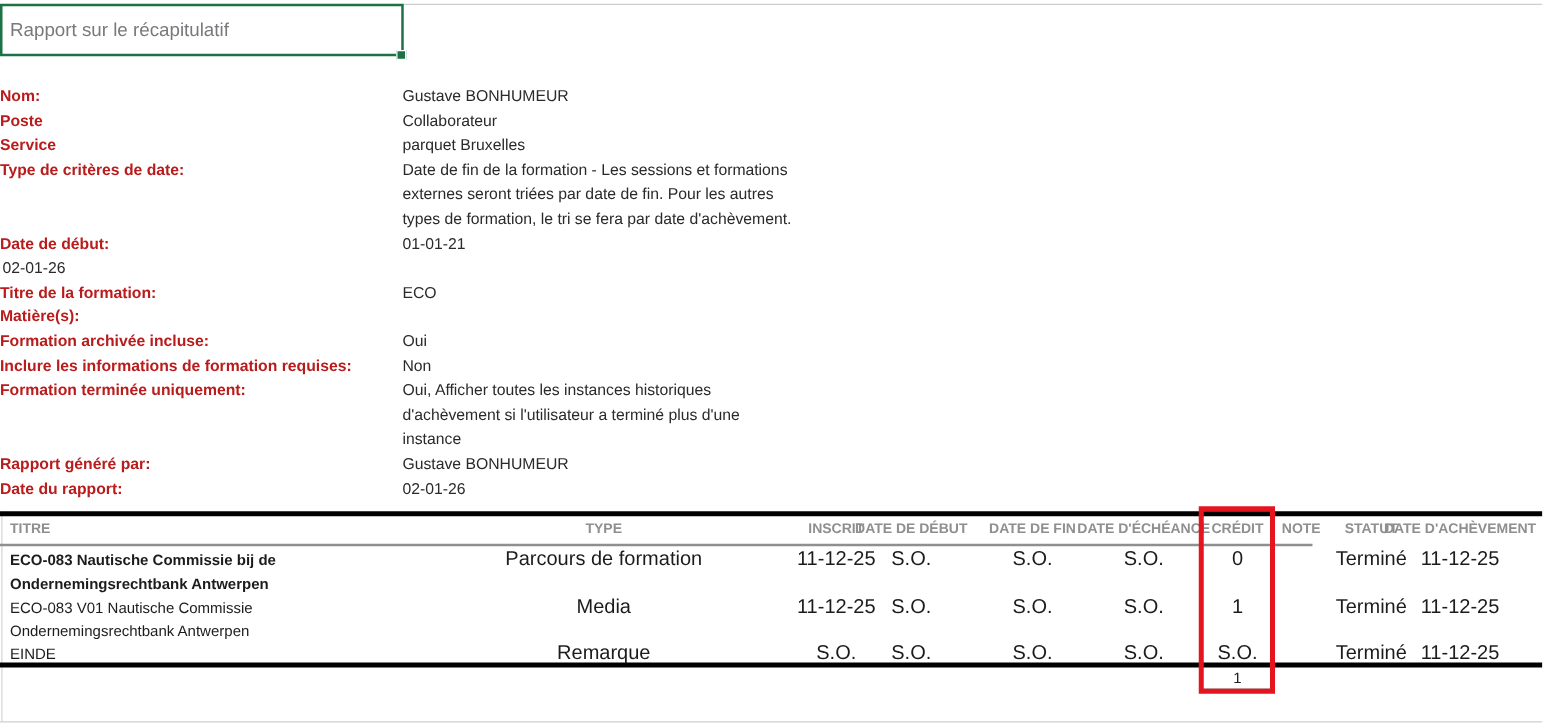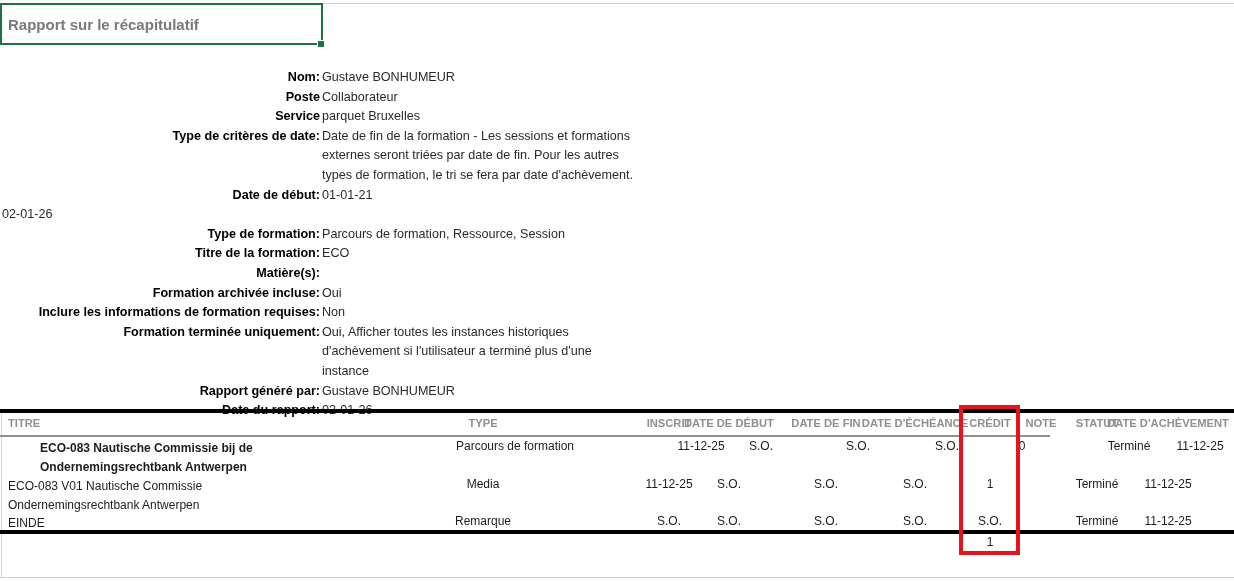--- a/index.html
+++ b/index.html
@@ -10,53 +10,53 @@
   
   .grid-h{position:absolute;height:1px;background:#cfcfcf;}
   .grid-v{position:absolute;width:1px;background:#d6d6d6;}
   
   .title-cell{
     position:absolute;left:0px;top:3px;width:323px;height:42px;
     border:2px solid #1e7145;box-sizing:border-box;background:#fff;
     display:flex;align-items:center;
   }
   .title-cell .title-text{
-    padding-left:6px;font-size:15px;font-weight:bold;color:#78787d;
+    padding-left:6px;font-size:15px;font-weight:normal;color:#78787d;
     white-space:nowrap;
   }
   .fill-handle{
     position:absolute;left:317px;top:40px;width:8px;height:8px;
     background:#1e7145;border:1px solid #ffffff;box-sizing:border-box;
   }
   
   .form{position:absolute;left:0px;top:68px;width:700px;}
   .frow{display:flex;align-items:flex-start;}
   .flabel{
-    width:320px;flex:0 0 320px;text-align:right;font-weight:bold;
-    font-size:12.6px;line-height:19.6px;color:#000000;
+    width:320px;flex:0 0 320px;font-weight:bold;
+    font-size:12.6px;line-height:19.6px;color:#b91c1c;
   }
   .fvalue{
     margin-left:2px;width:314px;font-size:12.6px;line-height:19.6px;color:#2a2a2a;
   }
   
   .rtable{position:absolute;left:0;top:409px;width:1050px;}
   .thick-line{height:4px;background:#000;width:1234px;}
   .thead{position:relative;height:22px;border-bottom:2px solid #8f8f8f;}
   .hcell{
     position:absolute;top:4px;transform:translateX(-50%);
     font-size:11.2px;font-weight:bold;color:#8f8f8f;white-space:nowrap;
   }
   .hcell.h-titre{left:8px;transform:none;}
   .trow{position:relative;}
-  .r1{height:38px;margin-left:32px;}
+  .r1{height:38px;}
   .r2{height:37px;}
   .r3{height:18px;padding-left:36px;}
   .cell{
     position:absolute;top:2px;transform:translateX(-50%);
-    font-size:12px;white-space:nowrap;color:#1c1c1c;
+    font-size:16px;white-space:nowrap;color:#1c1c1c;
   }
   .cell-titre{
     position:absolute;left:8px;top:2px;width:268px;font-size:12px;
     line-height:19px;color:#1c1c1c;transform:none;white-space:normal;
   }
   .bold{font-weight:bold;}
   
   .c-type{left:483px;}
   .c-inscrit{left:669px;}
   .c-debut{left:729px;}
@@ -109,24 +109,20 @@
     <div class="frow">
       <div class="flabel">Type de critères de date:</div>
       <div class="fvalue">Date de fin de la formation - Les sessions et formations externes seront triées par date de fin. Pour les autres types de formation, le tri se fera par date d'achèvement.</div>
     </div>
     <div class="frow">
       <div class="flabel">Date de début:</div>
       <div class="fvalue">01-01-21</div>
     </div>
     <div class="frow">
       <div class="fvalue">02-01-26</div>
-    </div>
-    <div class="frow">
-      <div class="flabel">Type de formation:</div>
-      <div class="fvalue">Parcours de formation, Ressource, Session</div>
     </div>
     <div class="frow">
       <div class="flabel">Titre de la formation:</div>
       <div class="fvalue">ECO</div>
     </div>
     <div class="frow">
       <div class="flabel">Matière(s):</div>
       <div class="fvalue"></div>
     </div>
     <div class="frow">

